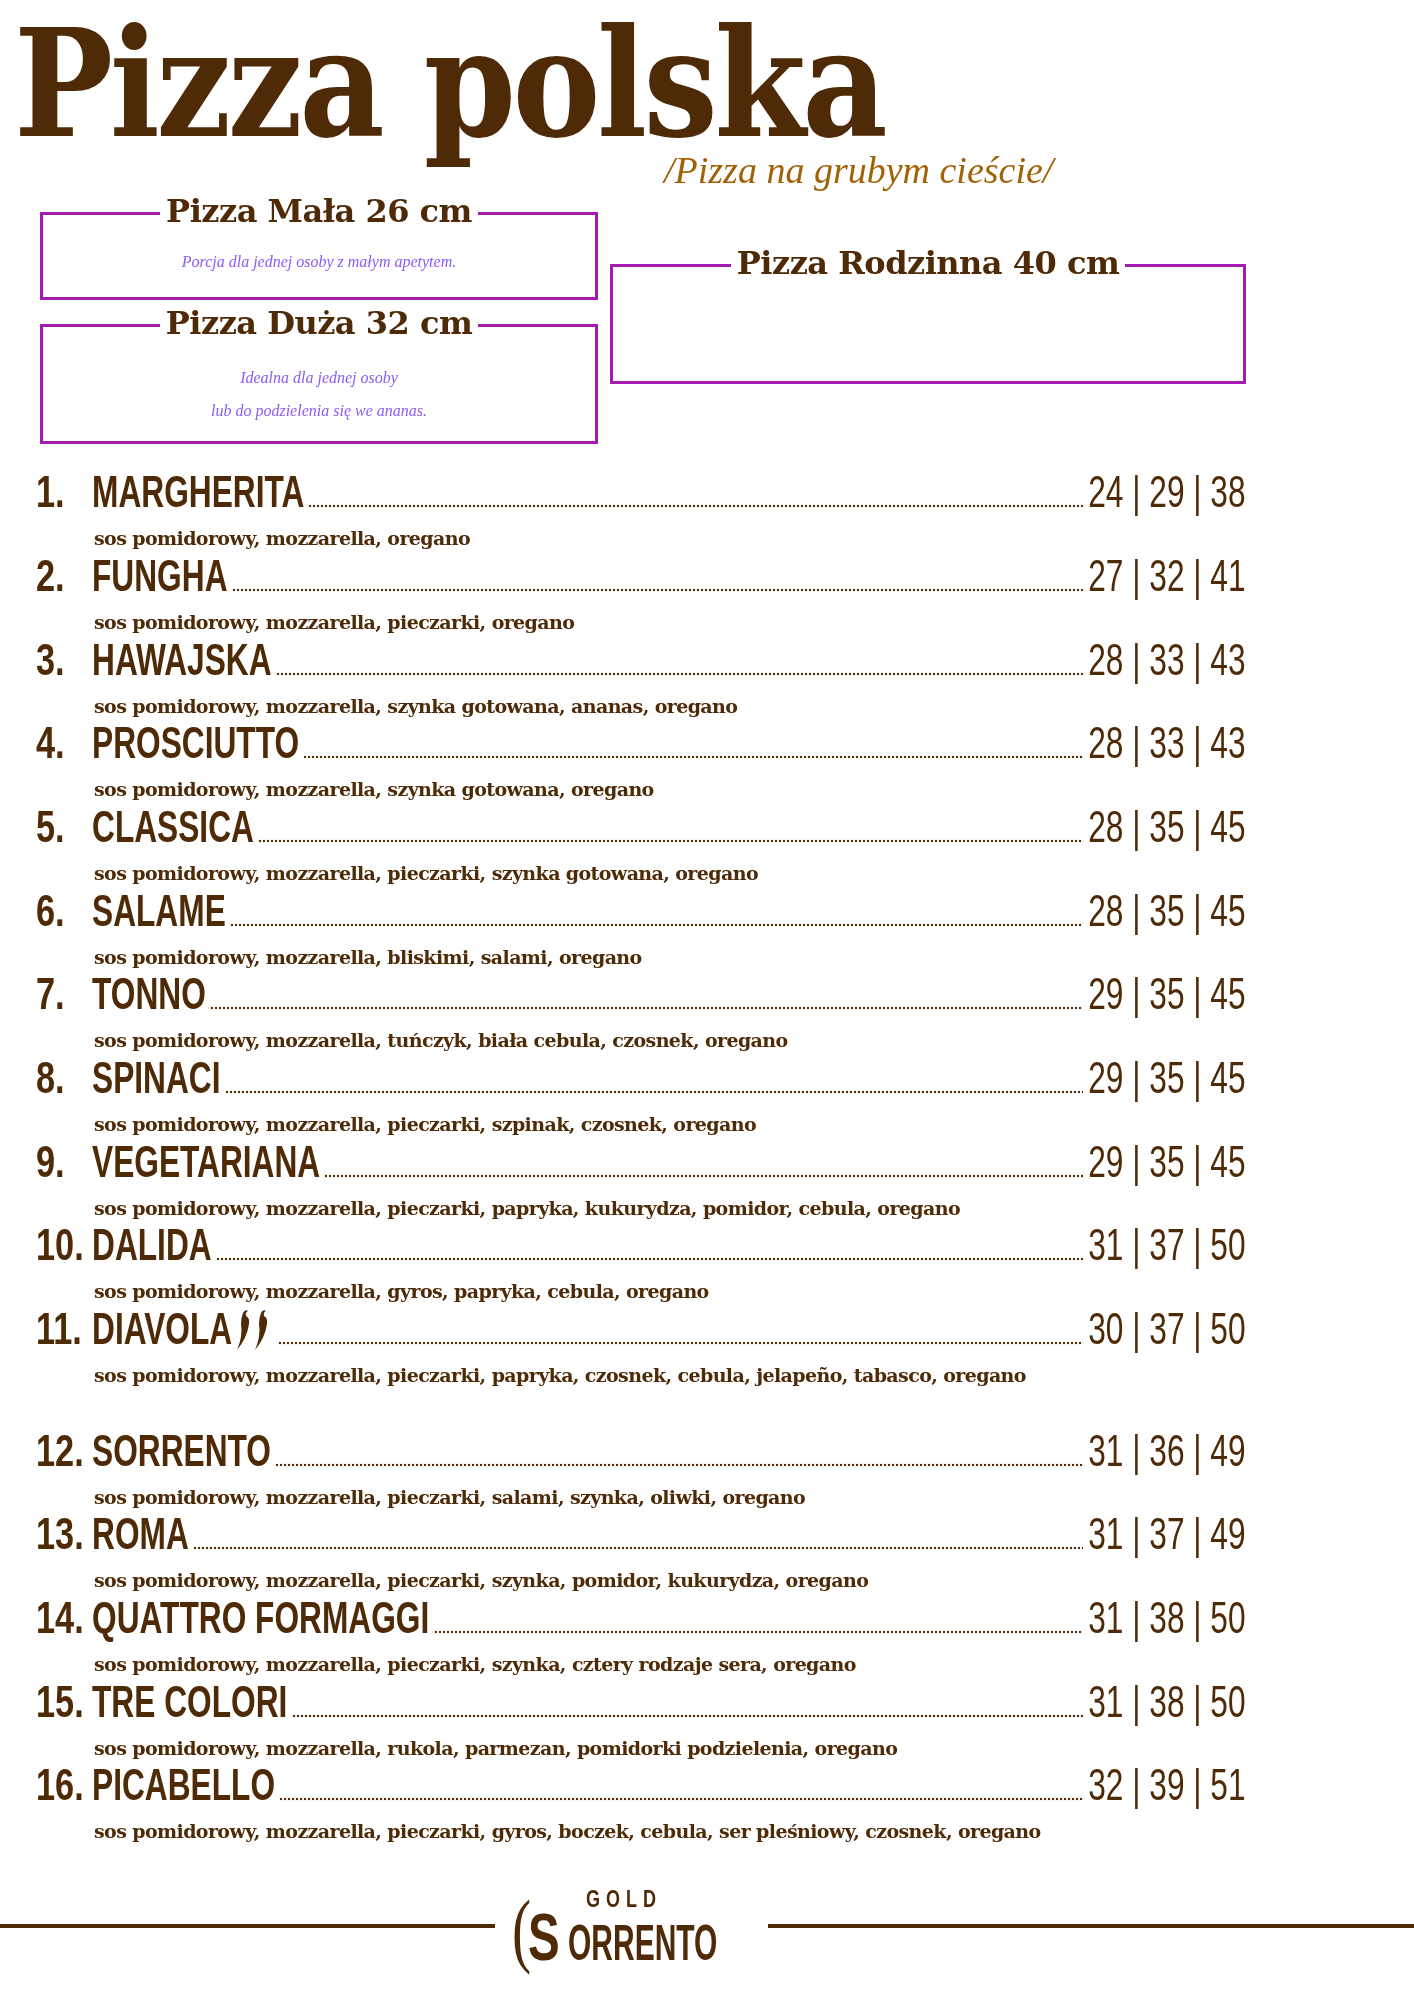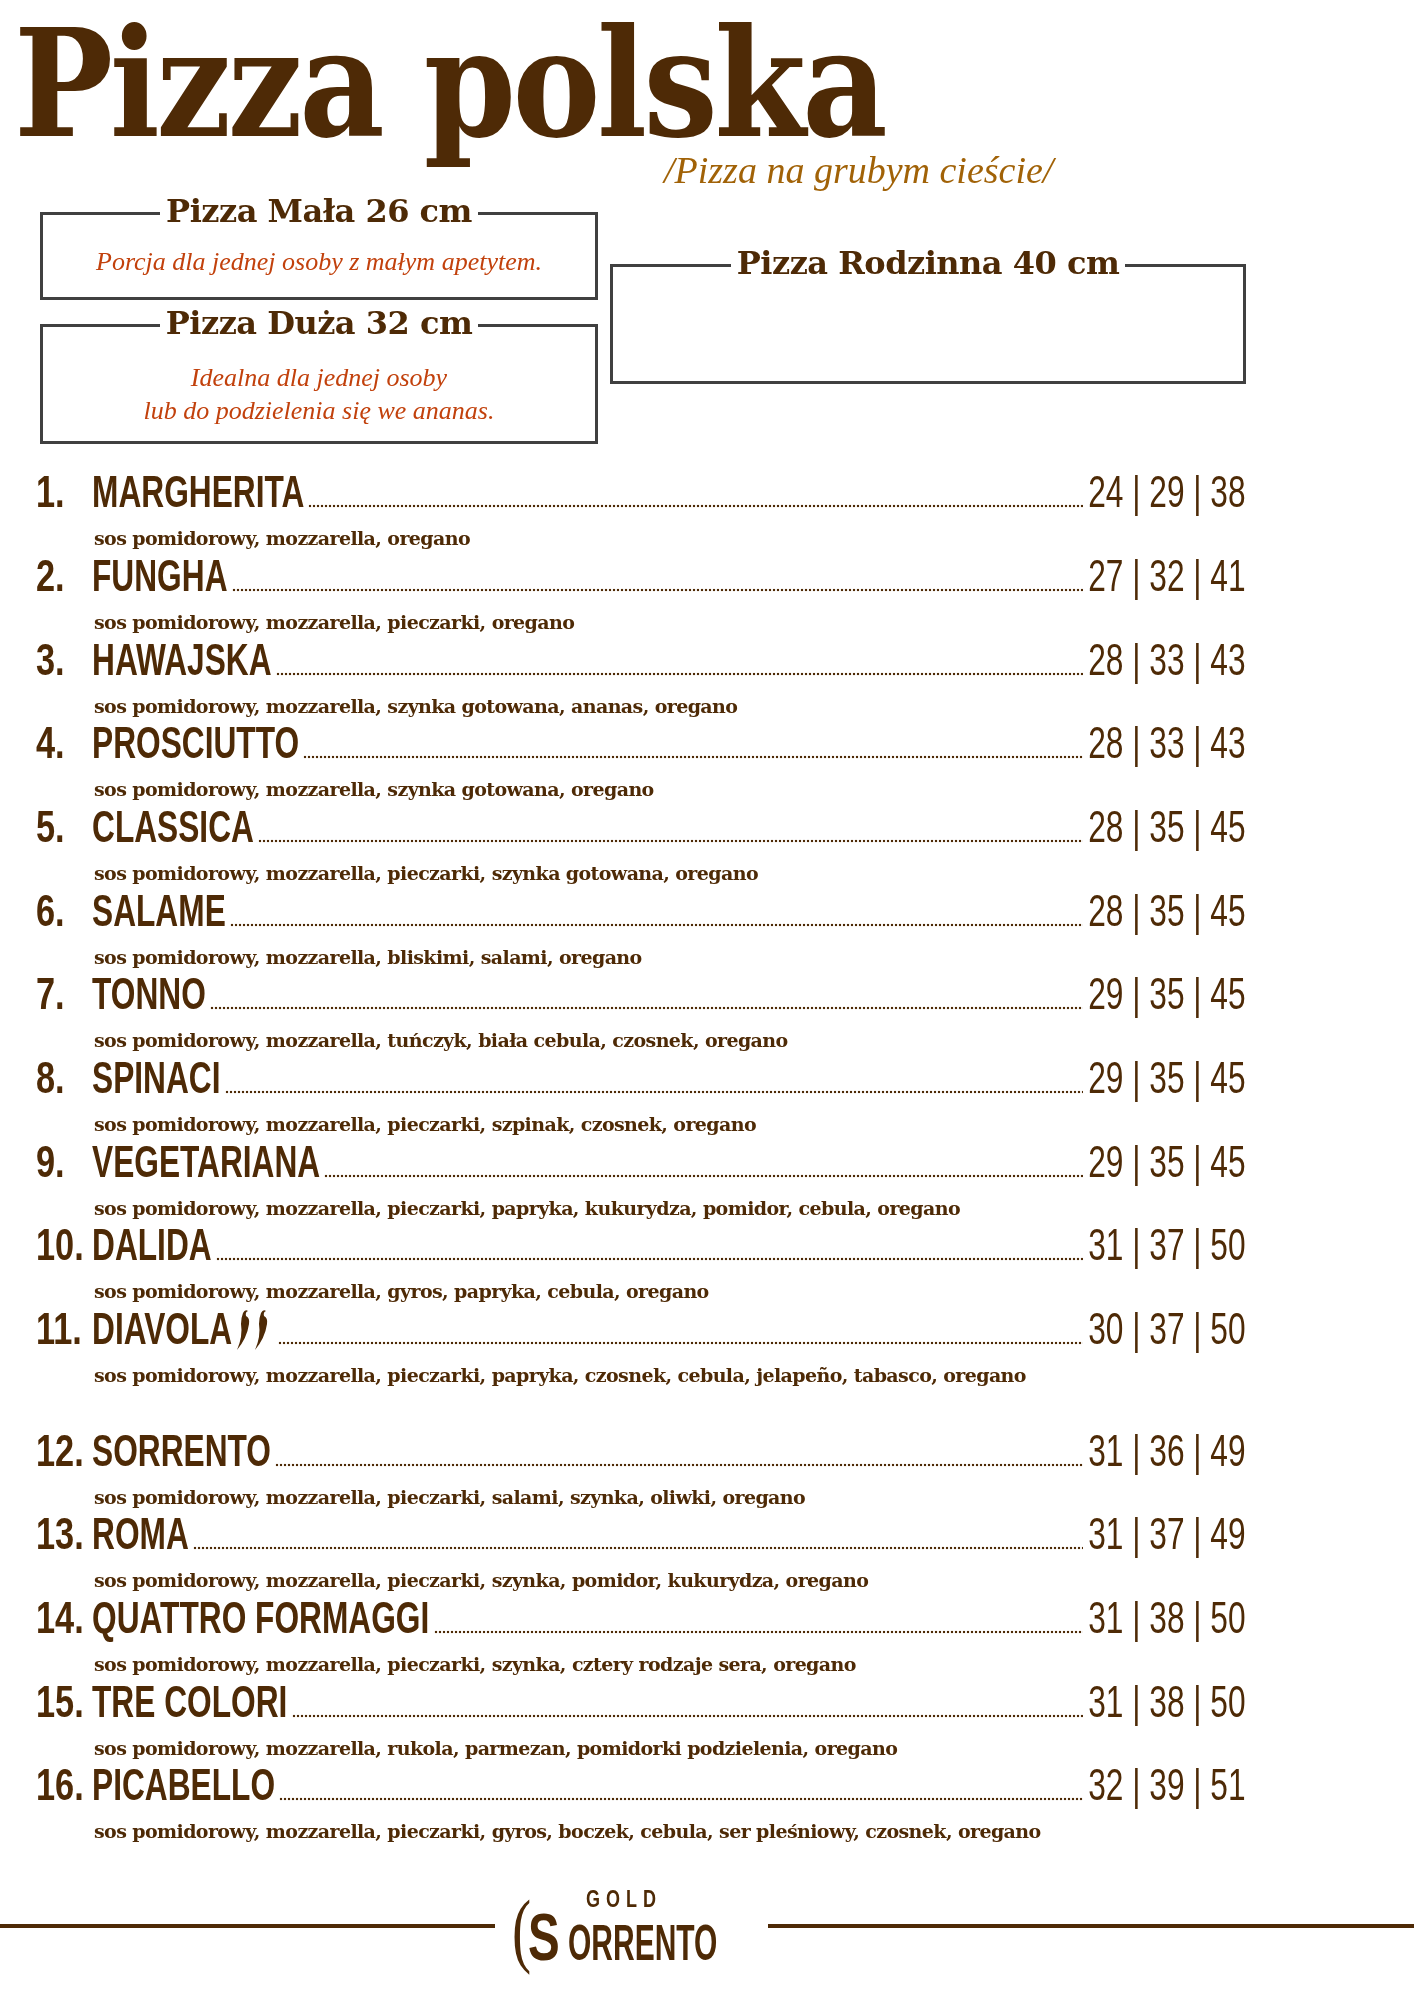--- a/index.html
+++ b/index.html
@@ -13,34 +13,34 @@
       font-size: 150px; line-height: 150px; letter-spacing: -4px;
       transform: scaleX(0.88); transform-origin: left top;
       color: #4e2a06; white-space: nowrap;
     }
     .subtitle {
       position: absolute; left: 664px; top: 150px;
       font-family: "Liberation Serif", serif; font-style: italic;
       font-size: 38px; line-height: 40px; color: #a16207; white-space: nowrap;
     }
     .size-box {
-      position: absolute; border: 3px solid #404040; box-sizing: border-box;
+      position: absolute; border: 3px solid #a21caf; box-sizing: border-box;
     }
     .size-box .box-title {
       position: absolute; left: 0; right: 0; top: -22px; text-align: center;
     }
     .size-box .box-title span {
       background: #fff; padding: 0 6px;
       font-family: "DejaVu Serif", serif; font-weight: bold; font-size: 32px; line-height: 36px;
       letter-spacing: -0.5px; color: #4e2a06; white-space: nowrap;
     }
     .size-box .box-desc {
       position: absolute; left: 0; right: 0; text-align: center;
-      font-family: "Liberation Serif", serif; font-style: italic; font-size: 26px; line-height: 33px;
-      color: #c2410c;
+      font-family: "Liberation Serif", serif; font-style: italic; font-size: 16px; line-height: 33px;
+      color: #8b5cf6;
     }
     .box-mala { left: 40px; top: 212px; width: 558px; height: 88px; }
     .box-mala .box-desc { top: 30px; }
     .box-duza { left: 40px; top: 324px; width: 558px; height: 120px; }
     .box-duza .box-desc { top: 34px; }
     .box-rodz { left: 610px; top: 264px; width: 636px; height: 120px; }
     .box-rodz .box-desc { top: 30px; }
 
     .menu { position: absolute; left: 0; top: 0; width: 1414px; }
     .item { position: absolute; left: 0; width: 1414px; }

